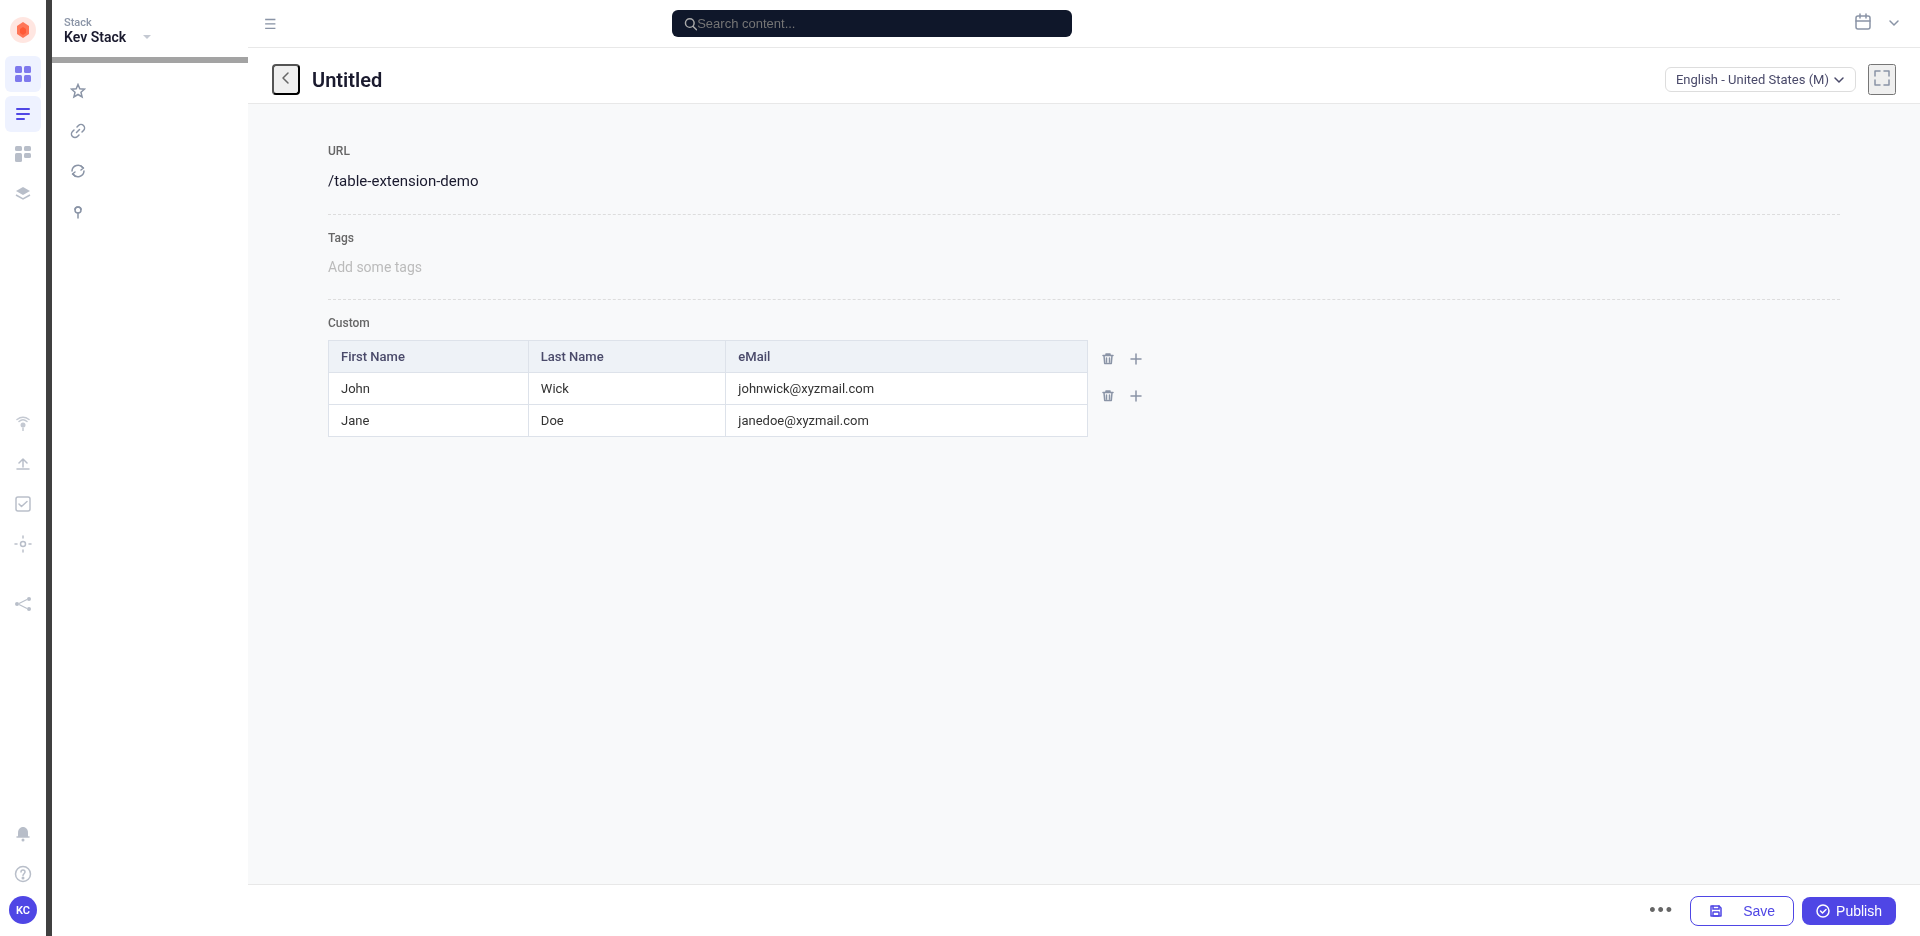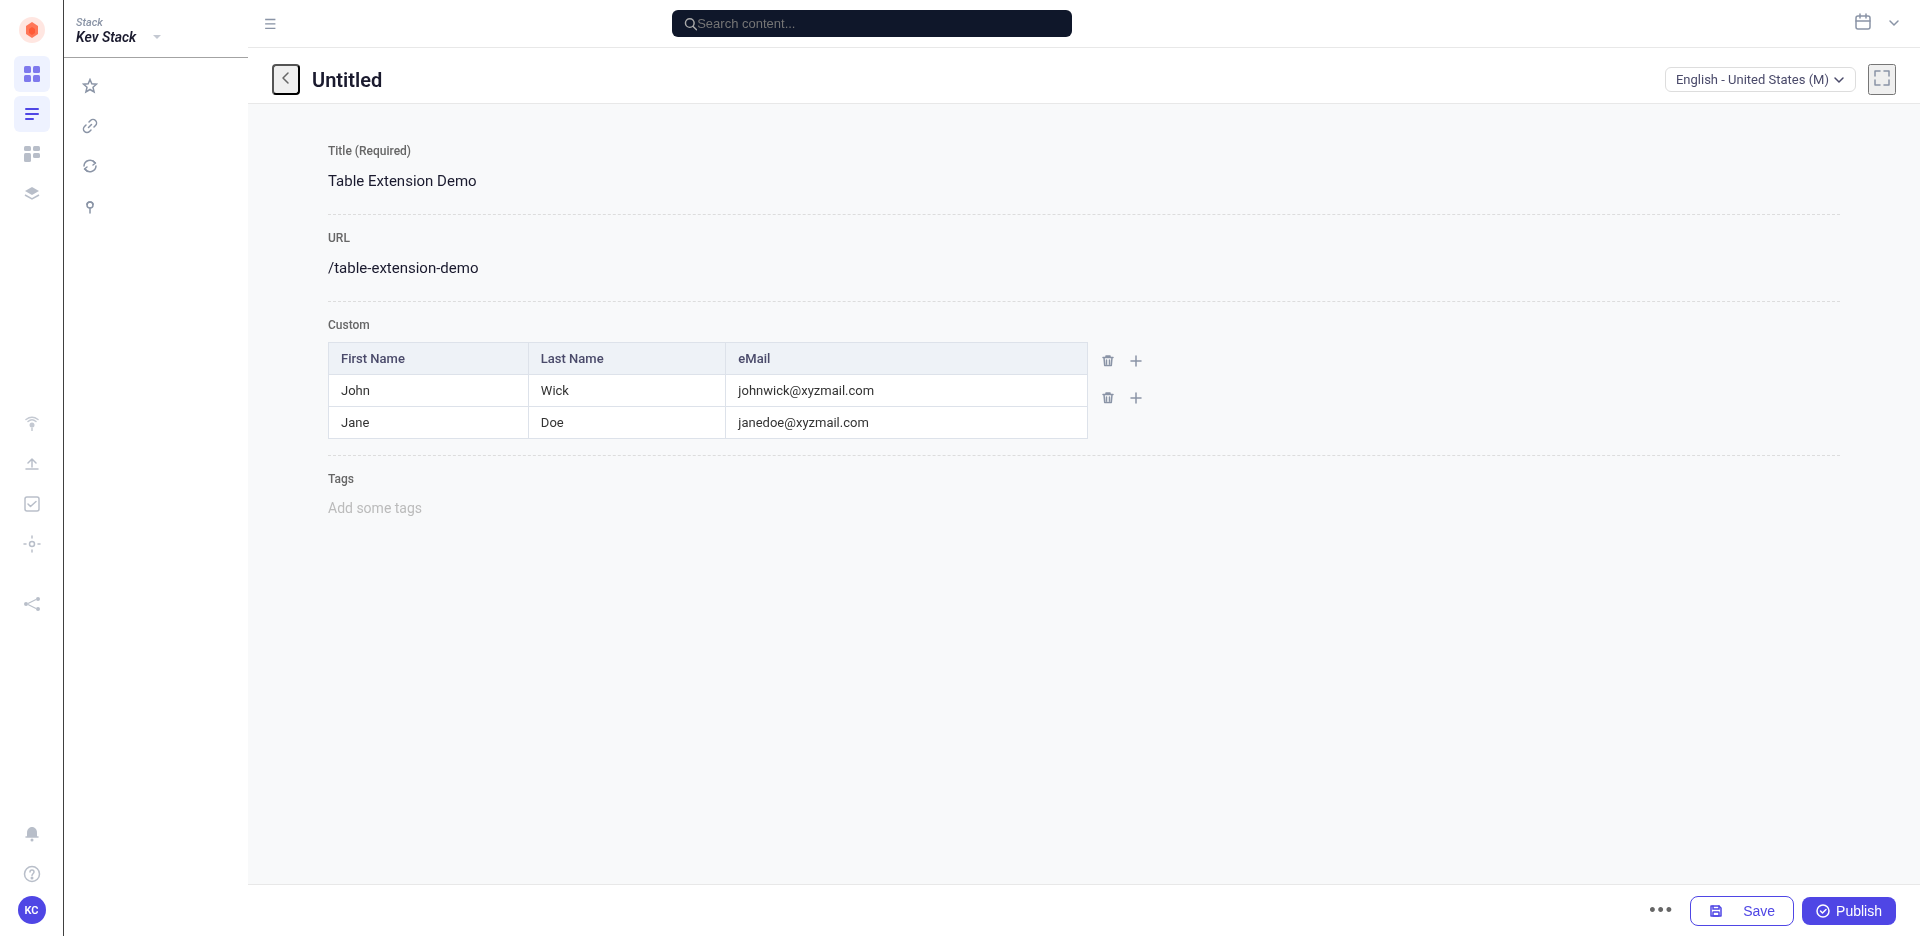--- a/index.html
+++ b/index.html
@@ -1,22 +1,22 @@
 <!DOCTYPE html>
 <html><head>
   <meta charset="utf-8">
   <style>
     * { box-sizing: border-box; margin: 0; padding: 0; }
     body { font-family: -apple-system, BlinkMacSystemFont, 'Segoe UI', Roboto, sans-serif; background: #f8f9fa; display: flex; height: 936px; overflow: hidden; }
 
     
     .nav-rail {
-      width: 64px;
-      background: #fff;
-      border-right: 1px solid #404040;
+      width: 52px;
+      background: #fff;
+      border-right: 6px solid #404040;
       display: flex;
       flex-direction: column;
       align-items: center;
       padding: 12px 0;
       gap: 4px;
       z-index: 10;
     }
     .nav-icon {
       width: 36px;
       height: 36px;
@@ -45,22 +45,21 @@
     .sidebar {
       width: 200px;
       background: #fff;
       border-right: 1px solid #e8e8e8;
       display: flex;
       flex-direction: column;
       padding: 12px 0;
     }
     .sidebar-header {
       padding: 4px 12px 12px;
-      border-bottom: 1px solid #a3a3a3;
-      font-style: italic;
+      border-bottom: 6px solid #a3a3a3;
     }
     .sidebar-brand { font-size: 11px; color: #8a94a6; font-weight: 500; }
     .sidebar-name { font-size: 14px; font-weight: 600; color: #1a1a2e; display: flex; align-items: center; gap: 15px; cursor: pointer; }
     .sidebar-name svg { color: #8a94a6; }
 
     .sidebar-icons {
       padding: 8px 0;
       display: flex;
       flex-direction: column;
     }
@@ -415,28 +414,29 @@
     </div>
     <button class="fullscreen-btn">
       <svg width="16" height="16" viewBox="0 0 16 16" fill="none" stroke="#8a94a6" stroke-width="1.5">
         <path d="M1 6V1H6M15 6V1H10M1 10v5h5M15 10v5h-5" stroke-linecap="round" stroke-linejoin="round"></path>
       </svg>
     </button>
   </div>
 
   <div class="editor-content">
 
-    <div class="section-block">
-      <div class="field-label">Title (Required)</div>
-      <div class="field-value" style="cursor:text;">Table Extension Demo</div>
-    </div>
 
     <div class="section-block">
       <div class="field-label">URL</div>
       <div class="field-value" style="cursor:text;">/table-extension-demo</div>
+    </div>
+
+    <div class="section-block">
+      <div class="field-label">Tags</div>
+      <div class="field-placeholder" style="cursor:text; padding:8px 0;">Add some tags</div>
     </div>
 
     <div class="section-block">
       <div class="custom-label">Custom</div>
       <div style="display:flex; align-items:flex-start; gap:0;">
         <table class="data-table" id="custom-table">
           <thead>
             <tr id="table-header-row">
                 <th>First Name</th>
                 <th>Last Name</th>
@@ -478,25 +478,20 @@
               <button class="action-btn">
                 <svg width="14" height="14" viewBox="0 0 14 14" fill="none" stroke="#8a94a6" stroke-width="1.5">
                   <path d="M7 2v10M2 7h10" stroke-linecap="round"></path>
                 </svg>
               </button>
             </div>
           </div>
       </div>
     </div>
 
-    <div class="section-block">
-      <div class="field-label">Tags</div>
-      <div class="field-placeholder" style="cursor:text; padding:8px 0;">Add some tags</div>
-    </div>
-
   </div>
 
   <div class="editor-footer">
     <button class="btn-more">•••</button>
     <button class="btn-save">
       <svg width="14" height="14" viewBox="0 0 14 14" fill="none" stroke="currentColor" stroke-width="1.5">
         <path d="M2 2h8l2 2v8H2V2Z" stroke-linecap="round" stroke-linejoin="round"></path>
         <rect x="4" y="8" width="6" height="4" rx="0.5"></rect>
         <path d="M4 2v3h6V2" stroke-linecap="round"></path>
       </svg>

